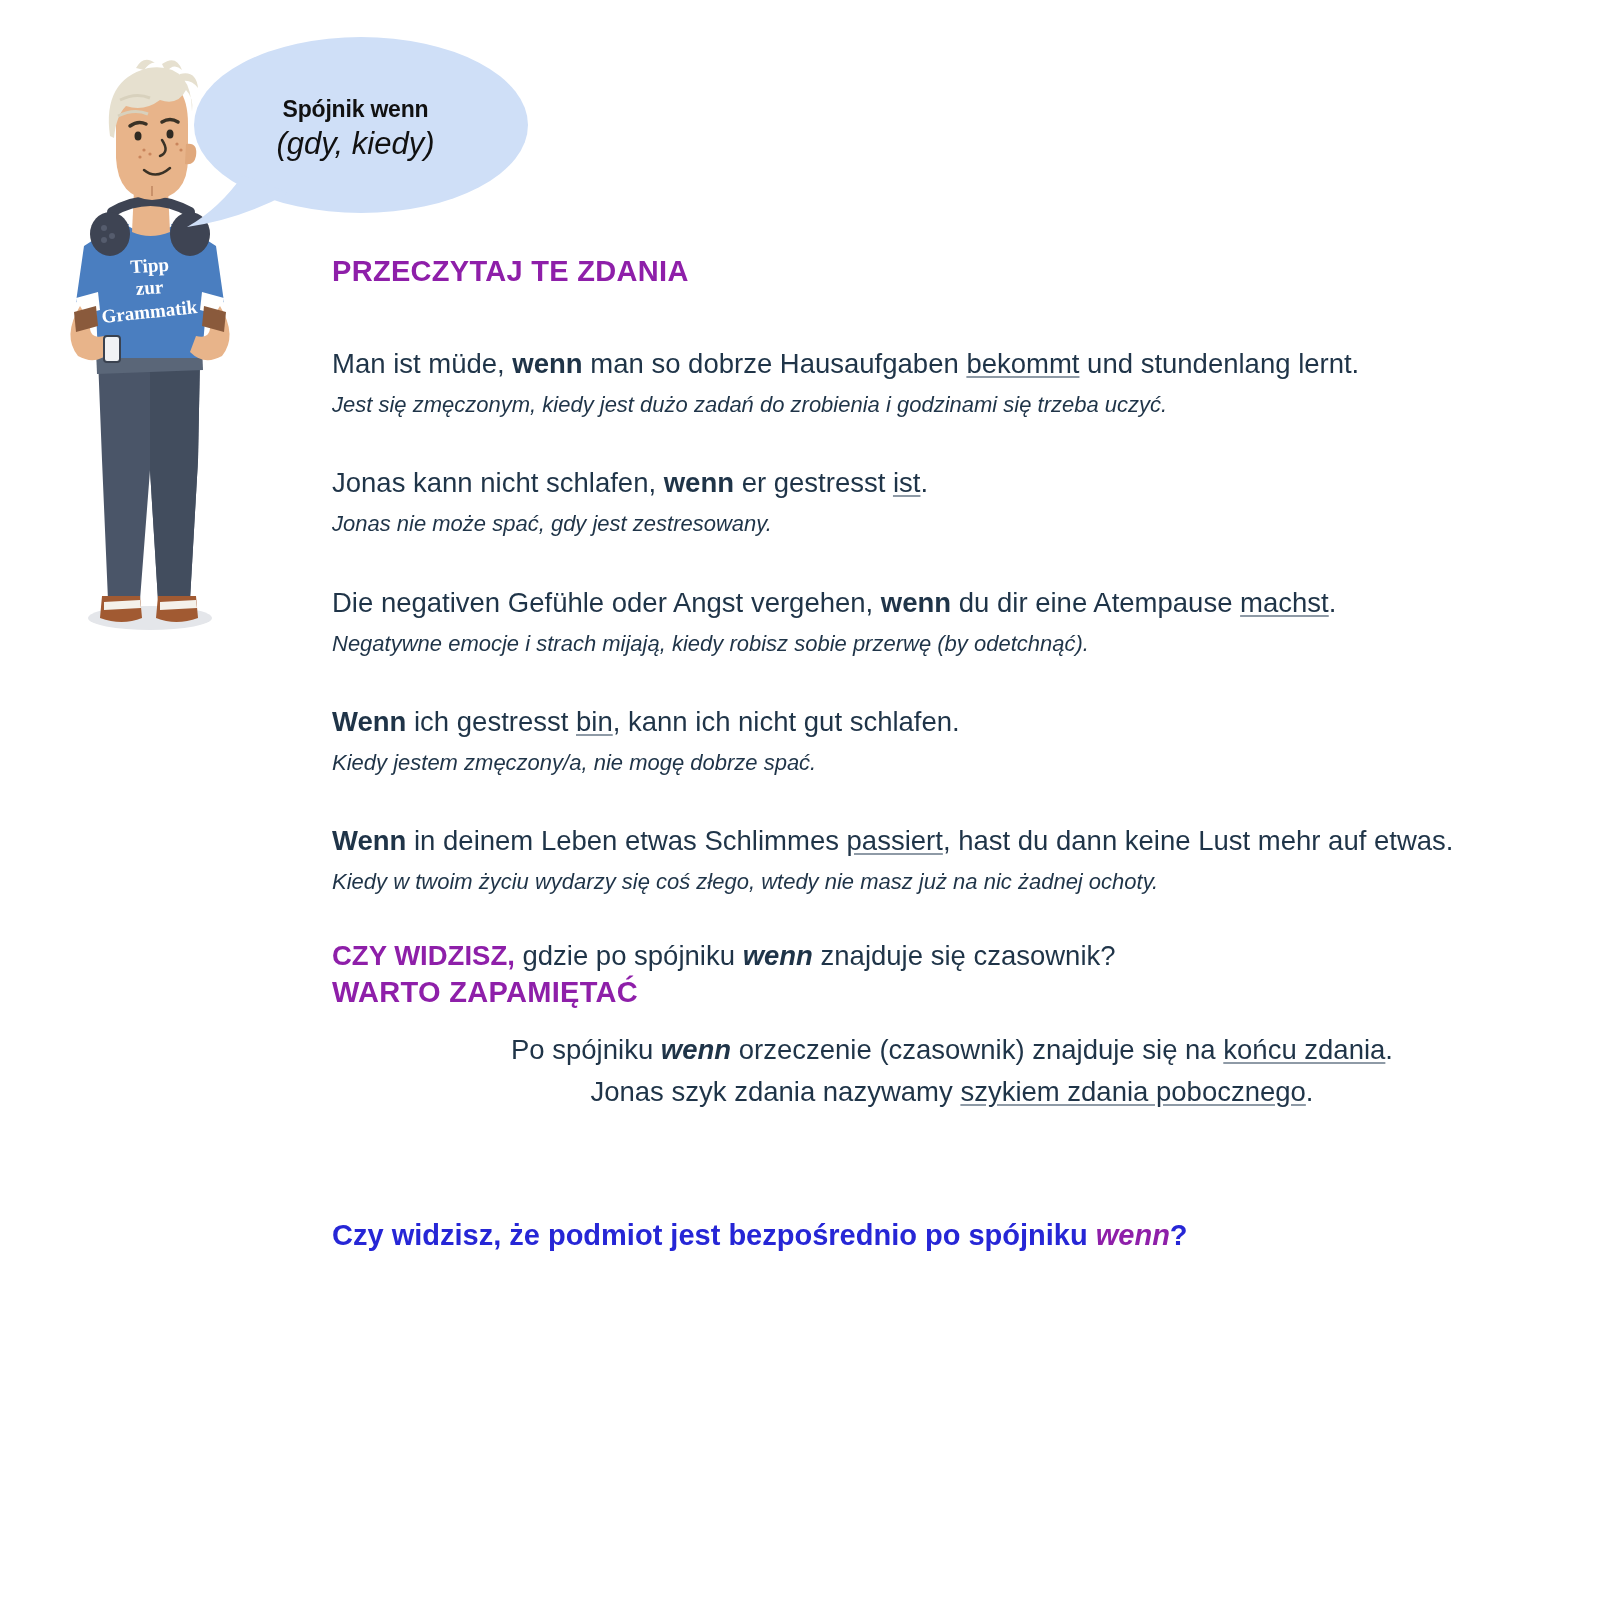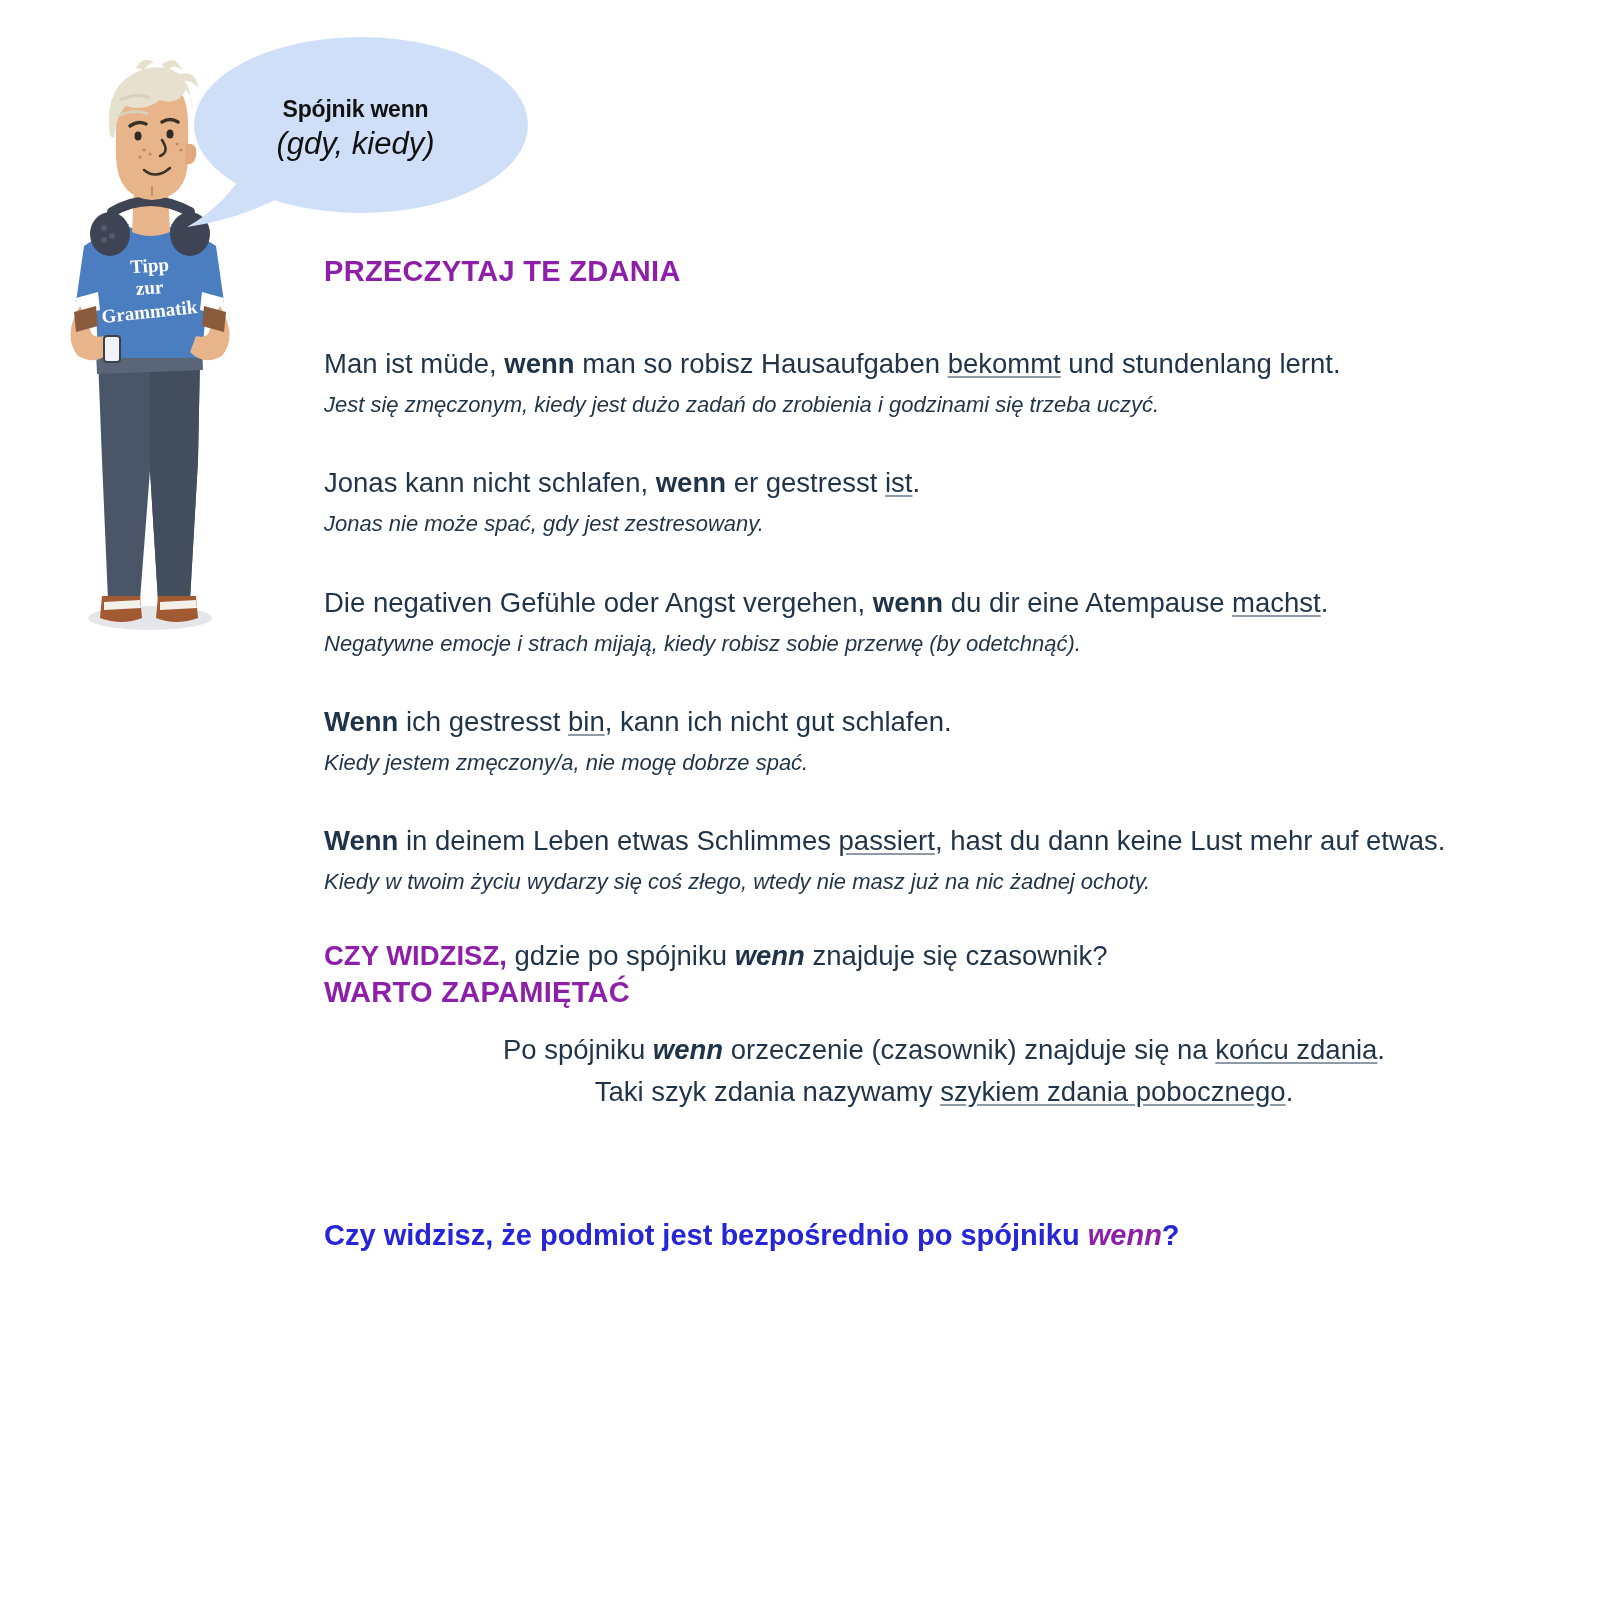--- a/index.html
+++ b/index.html
@@ -57,21 +57,21 @@
     display: block;
     font-size: 31px;
     font-style: italic;
     color: #111111;
     margin-top: 2px;
   }
 
   
   .content {
     position: absolute;
-    left: 324px;
+    left: 332px;
     top: 255px;
     width: 1240px;
   }
 
   h2.section-heading {
     margin: 0;
     font-size: 29px;
     font-weight: bold;
     color: #8e1fa9;
     letter-spacing: 0.3px;
@@ -228,21 +228,21 @@
   </div>
 </div>
 
 <div class="content">
 
   <h2 class="section-heading">PRZECZYTAJ TE ZDANIA</h2>
 
   <div class="sentence-list">
 
     <div class="pair">
-      <div class="de"><span>Man ist müde, </span><b>wenn</b><span> man so robisz Hausaufgaben </span><span class="u">bekommt</span><span> und stundenlang lernt.</span></div>
+      <div class="de"><span>Man ist müde, </span><b>wenn</b><span> man so dobrze Hausaufgaben </span><span class="u">bekommt</span><span> und stundenlang lernt.</span></div>
       <div class="pl">Jest się zmęczonym, kiedy jest dużo zadań do zrobienia i godzinami się trzeba uczyć.</div>
     </div>
 
     <div class="pair">
       <div class="de"><span>Jonas kann nicht schlafen, </span><b>wenn</b><span> er gestresst </span><span class="u">ist</span><span>.</span></div>
       <div class="pl">Jonas nie może spać, gdy jest zestresowany.</div>
     </div>
 
     <div class="pair">
       <div class="de"><span>Die negativen Gefühle oder Angst vergehen, </span><b>wenn</b><span> du dir eine Atempause </span><span class="u">machst</span><span>.</span></div>
@@ -259,18 +259,18 @@
       <div class="pl">Kiedy w twoim życiu wydarzy się coś złego, wtedy nie masz już na nic żadnej ochoty.</div>
     </div>
 
   </div>
 
   <div class="ask-line"><span class="lead">CZY WIDZISZ,</span><span> gdzie po spójniku </span><i>wenn</i><span> znajduje się czasownik?</span></div>
 
   <div class="remember-block">
     <h2 class="section-heading">WARTO ZAPAMIĘTAĆ</h2>
     <div class="remember-line"><span>Po spójniku </span><i>wenn</i><span> orzeczenie (czasownik) znajduje się na </span><span class="u">końcu zdania</span><span>.</span></div>
-    <div class="remember-line"><span>Taki szyk zdania nazywamy </span><span class="u">szykiem zdania pobocznego</span><span>.</span></div>
+    <div class="remember-line"><span>Jonas szyk zdania nazywamy </span><span class="u">szykiem zdania pobocznego</span><span>.</span></div>
   </div>
 
   <div class="final-line"><span>Czy widzisz, że podmiot jest bezpośrednio po spójniku </span><span class="accent">wenn</span><span class="tail">?</span></div>
 
 </div>
 
 </body></html>

